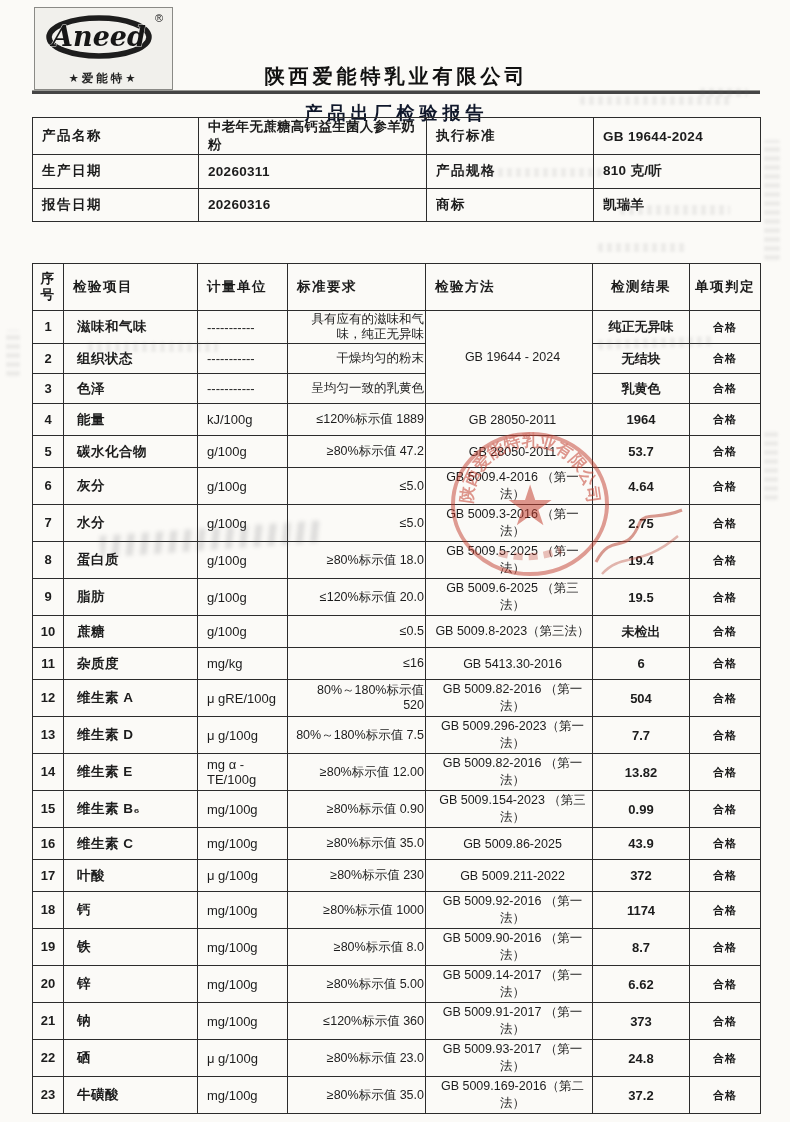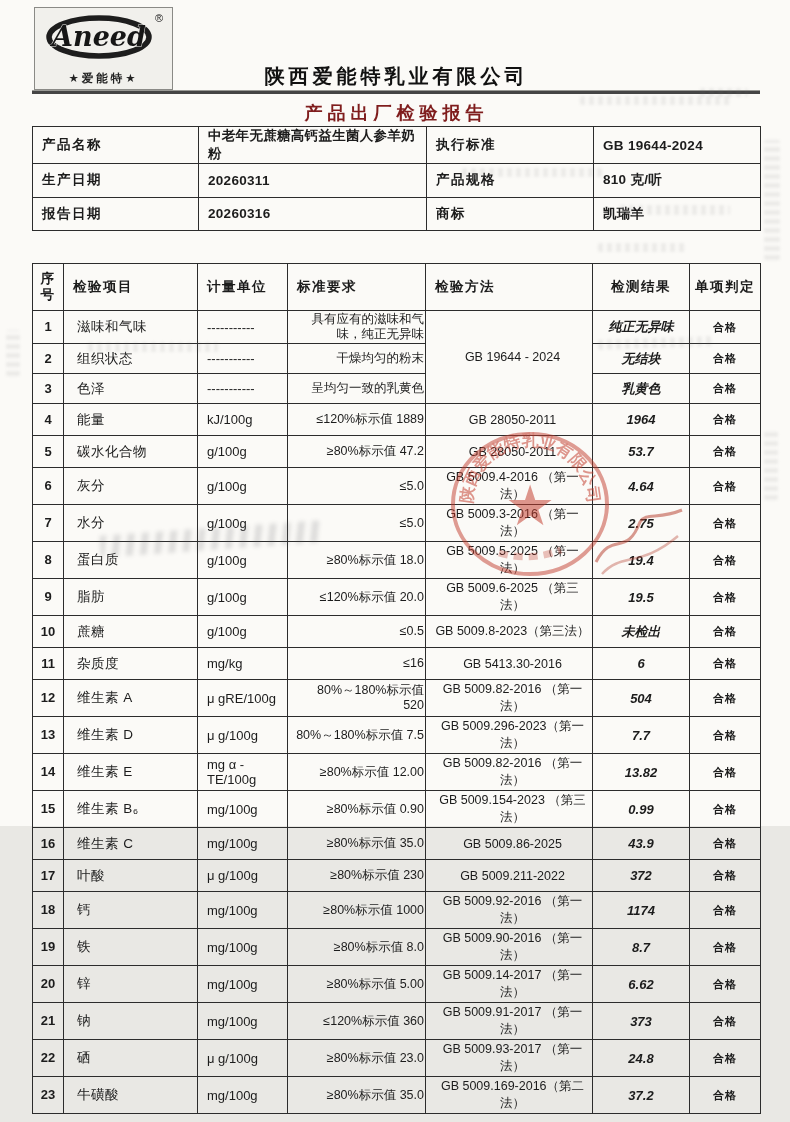--- a/index.html
+++ b/index.html
@@ -2,21 +2,21 @@
 <html><head>
 <meta charset="utf-8">
 <style>
   html,body{margin:0;padding:0;}
   body{
     width:790px;height:1122px;overflow:hidden;
     font-family:"Liberation Sans","DejaVu Sans",sans-serif;
     background:#e9e8e4;
   }
   .page{
-    position:relative;width:790px;height:826px;
+    position:relative;width:790px;height:1122px;
     background:#fbfaf7;color:#1c1c1c;
   }
 
   
   .logo-box{
     position:absolute;left:34px;top:7px;width:137px;height:81px;
     border:1px solid #8a8a86;background:#f1f0ec;
     display:flex;flex-direction:column;align-items:center;justify-content:center;
   }
   .logo-sub{
@@ -28,45 +28,45 @@
     text-align:center;font-family:"DejaVu Serif","Liberation Serif",serif;
     font-size:20px;font-weight:700;letter-spacing:4px;color:#111;
   }
   .header-rule{
     position:absolute;left:32px;top:90px;width:728px;height:3px;
     background:#454545;border-top:1px solid #9a9a96;
   }
   .report-title{
     position:absolute;left:33px;top:101px;width:727px;
     text-align:center;font-family:"DejaVu Serif","Liberation Serif",serif;
-    font-size:18px;font-weight:700;letter-spacing:5px;color:#7f1d1d;
+    font-size:18px;font-weight:700;letter-spacing:5px;color:#0f172a;
   }
 
   
   .grid{
     position:absolute;left:32px;width:728px;
     border-collapse:collapse;table-layout:fixed;
     font-family:"Liberation Sans","DejaVu Sans",sans-serif;color:#1c1c1c;
   }
   .grid td,.grid th{border:1.5px solid #2c2c2c;overflow:hidden;}
-  .info{top:126px;border-radius:19px;}
+  .info{top:117px;border-radius:19px;}
   .info td{height:32.5px;font-size:13.5px;padding:0 0 0 9px;text-align:left;}
   .info td.lbl{font-weight:700;letter-spacing:1.5px;}
   .info td.val{font-weight:600;letter-spacing:.3px;}
   .main{top:263px;}
   .main th{height:44px;font-size:13.5px;font-weight:700;letter-spacing:1.5px;}
   .main tr{height:32px;}
   .main tr.compact{height:30px;}
   .h-left{text-align:left;padding-left:9px;}
   .c-no{text-align:center;font-size:13px;font-weight:600;white-space:pre-line;line-height:16px;}
-  .c-item{text-align:left;padding-left:13px;font-size:13.5px;font-weight:400;letter-spacing:.5px;}
+  .c-item{text-align:left;padding-left:13px;font-size:13.5px;font-weight:700;letter-spacing:.5px;}
   .c-unit{text-align:left;padding-left:9px;font-size:13px;font-weight:500;}
   .c-std{text-align:right;padding-left:8px;font-size:12.5px;font-weight:500;line-height:15px;}
   .c-method{text-align:center;padding-left:8px;font-size:12.5px;font-weight:500;}
-  .c-result{text-align:center;font-size:13px;font-weight:600;font-style:italic;}
+  .c-result{text-align:center;font-size:13px;font-weight:600;}
   .c-verdict{text-align:center;font-size:11px;font-weight:700;letter-spacing:1px;}
 
   
   .stamp{
     position:absolute;left:447px;top:429px;width:166px;height:150px;
     opacity:.62;filter:blur(.4px);pointer-events:none;
   }
   .scribble{
     position:absolute;left:588px;top:500px;width:104px;height:82px;
     opacity:.75;filter:blur(.3px);pointer-events:none;

